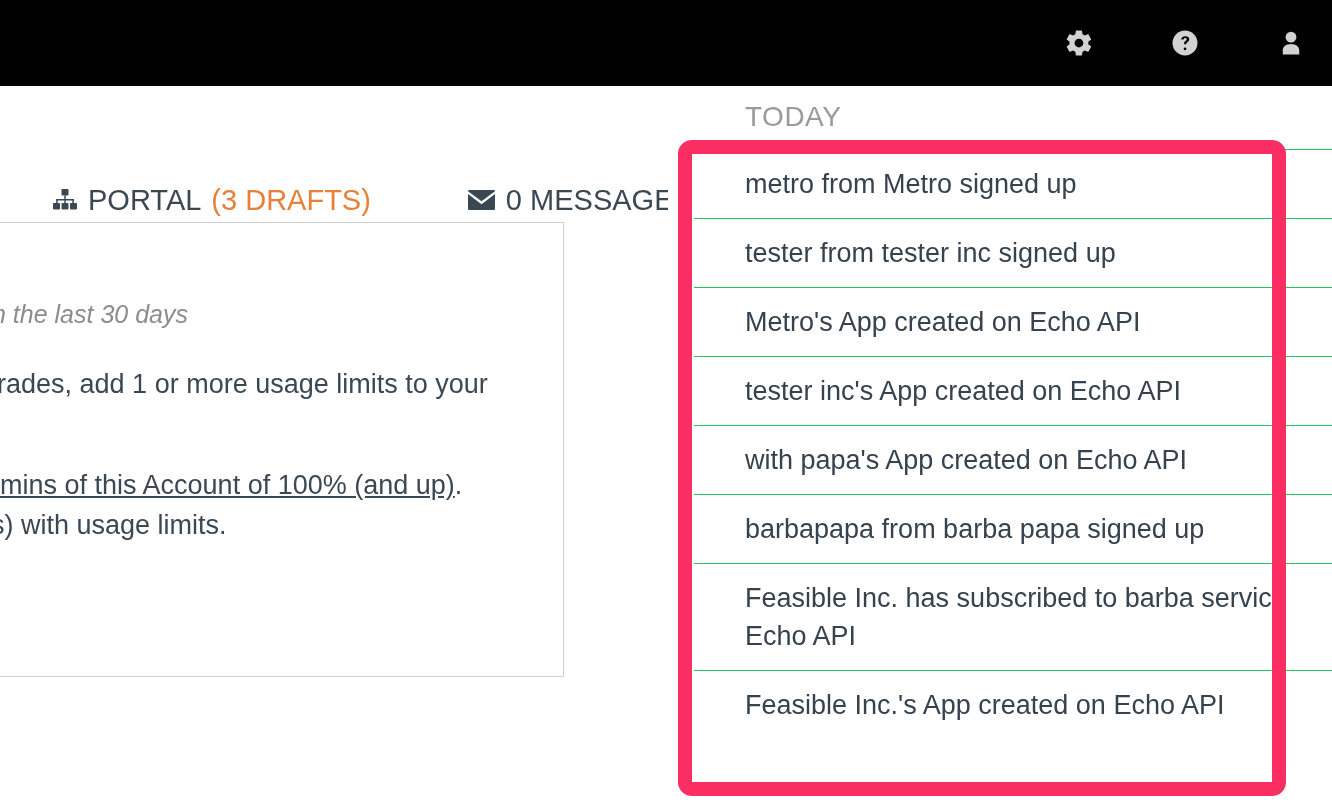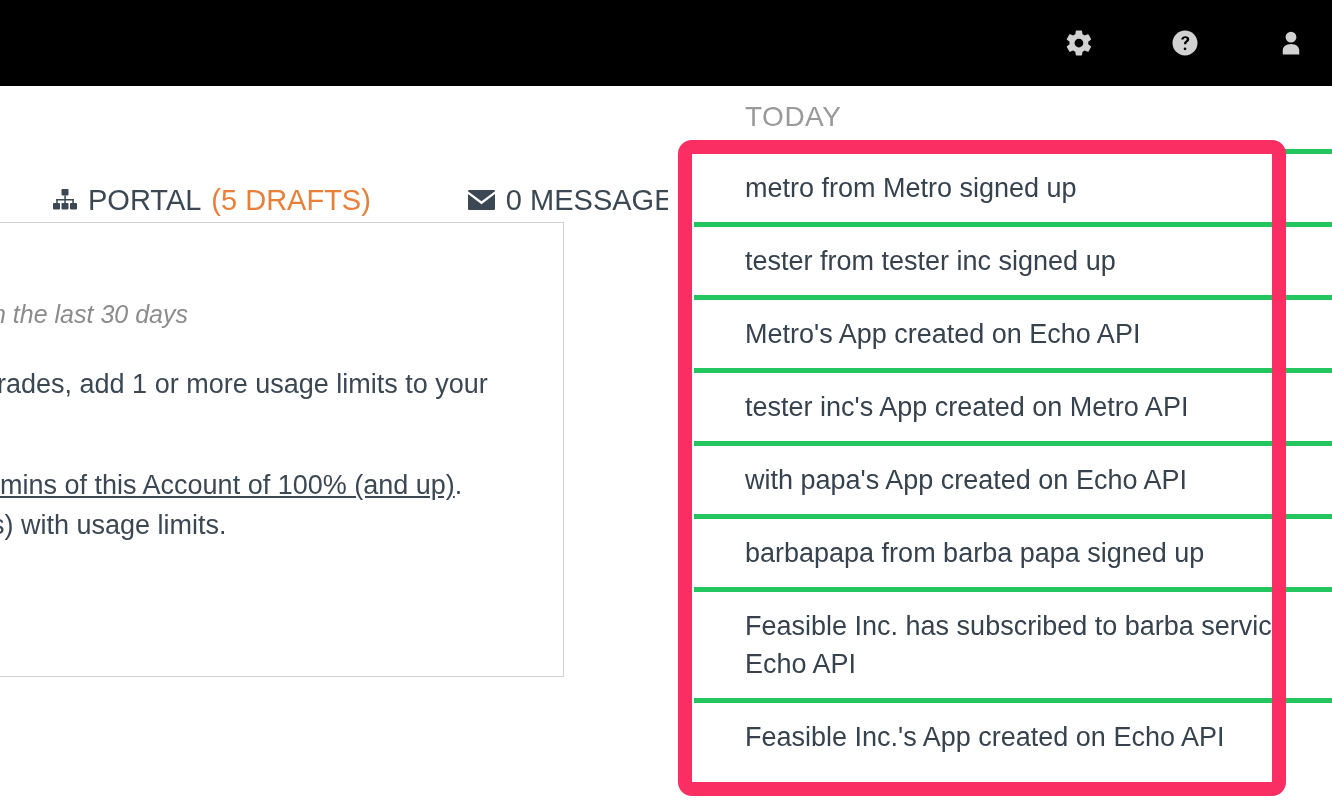--- a/index.html
+++ b/index.html
@@ -139,21 +139,21 @@
     overflow: hidden;
   }
   .activity-head {
     font-size: 28px;
     color: #9a9a9a;
     letter-spacing: 0.5px;
     padding: 15px 0 16px 51px;
   }
   .activity-list { list-style: none; }
   .activity-item {
-    border-top: 5px solid #22c55e;
+    border-top: 1px solid #22c55e;
     padding: 15px 18px 15px 51px;
     font-size: 27px;
     line-height: 38px;
     color: #36424e;
     cursor: pointer;
   }
 
   
   .pink-highlight {
     position: absolute;
@@ -207,21 +207,21 @@
           <rect x="9.5" y="15" width="7" height="6.4" rx="0.8"></rect>
           <rect x="18" y="15" width="7" height="6.4" rx="0.8"></rect>
           <rect x="12.3" y="7.4" width="1.5" height="4.2"></rect>
           <rect x="4.2" y="11" width="17.6" height="1.5"></rect>
           <rect x="4.2" y="11" width="1.5" height="4.4"></rect>
           <rect x="12.3" y="11" width="1.5" height="4.4"></rect>
           <rect x="20.3" y="11" width="1.5" height="4.4"></rect>
         </svg>
       </span>
       <span>PORTAL</span>
-      <span class="tab-drafts">(5 DRAFTS)</span>
+      <span class="tab-drafts">(3 DRAFTS)</span>
     </div>
 
     <div class="tab-item messages">
       <span class="tab-ico">
         <svg width="29" height="22" viewBox="0 0 29 22" fill="#3b4854">
           <path d="M1 2.2C1 1.5 1.6 1 2.3 1h24.4c.7 0 1.3.5 1.3 1.2L14.5 12.3 1 2.2z"></path>
           <path d="M1 5.1l13.5 10.1L28 5.1v14.6c0 .7-.6 1.3-1.3 1.3H2.3c-.7 0-1.3-.6-1.3-1.3V5.1z"></path>
         </svg>
       </span>
       <span>0 MESSAGES</span>
@@ -242,21 +242,21 @@
   </div>
 
 </div>
 
 <div class="activity-panel">
   <div class="activity-head">TODAY</div>
   <ul class="activity-list">
     <li class="activity-item">metro from Metro signed up</li>
     <li class="activity-item">tester from tester inc signed up</li>
     <li class="activity-item">Metro's App created on Echo API</li>
-    <li class="activity-item">tester inc's App created on Metro API</li>
+    <li class="activity-item">tester inc's App created on Echo API</li>
     <li class="activity-item">with papa's App created on Echo API</li>
     <li class="activity-item">barbapapa from barba papa signed up</li>
     <li class="activity-item">Feasible Inc. has subscribed to barba service Echo API</li>
     <li class="activity-item">Feasible Inc.'s App created on Echo API</li>
   </ul>
 </div>
 
 <div class="pink-highlight"></div>
 
 </body></html>

